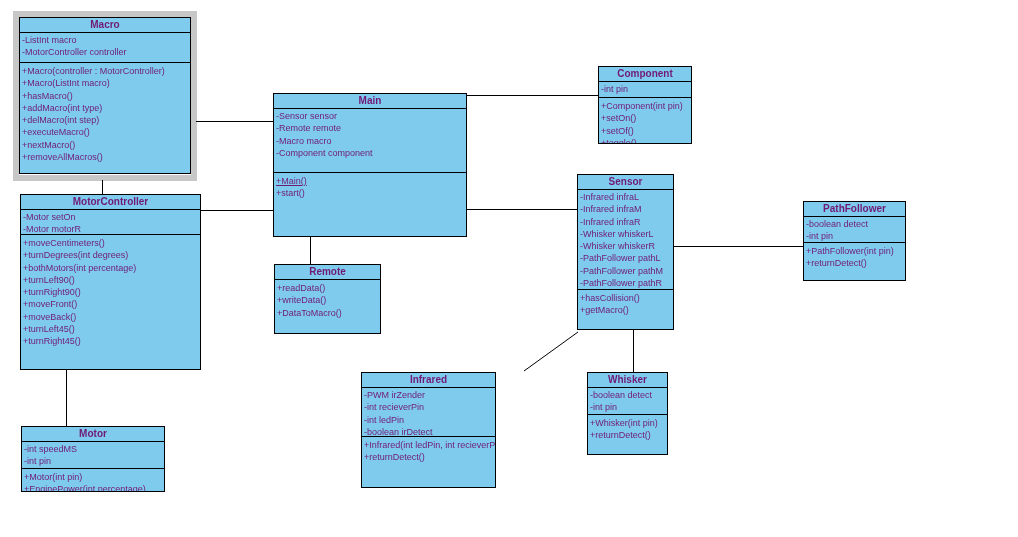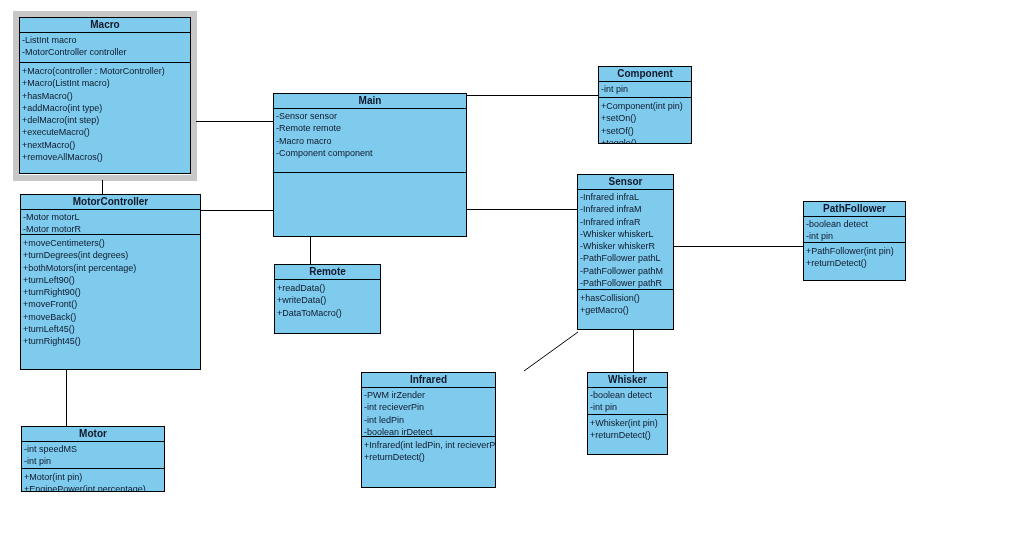--- a/index.html
+++ b/index.html
@@ -3,21 +3,21 @@
 <meta charset="utf-8">
 <style>
   * { box-sizing: border-box; }
   html, body { margin: 0; padding: 0; background: #ffffff; }
   #canvas {
     position: relative;
     width: 1018px;
     height: 537px;
     background: var(--bg, #ffffff);
     font-family: "Liberation Sans", sans-serif;
-    color: #0f172a;
+    color: #701a75;
     overflow: hidden;
   }
   
   .cls {
     position: absolute;
     background: var(--box-fill, #7ECBEE);
     border: 1px solid var(--box-border, #000);
     z-index: 2;
     overflow: hidden;
   }
@@ -119,21 +119,21 @@
         <div class="member">+delMacro(int step)</div>
         <div class="member">+executeMacro()</div>
         <div class="member">+nextMacro()</div>
         <div class="member">+removeAllMacros()</div>
       </div>
   </div>
 
   <div class="cls" id="cls-motorcontroller">
     <div class="title">MotorController</div>
     <div class="attrs">
-        <div class="member">-Motor motorL</div>
+        <div class="member">-Motor setOn</div>
         <div class="member">-Motor motorR</div>
       </div>
     <div class="methods">
         <div class="member">+moveCentimeters()</div>
         <div class="member">+turnDegrees(int degrees)</div>
         <div class="member">+bothMotors(int percentage)</div>
         <div class="member">+turnLeft90()</div>
         <div class="member">+turnRight90()</div>
         <div class="member">+moveFront()</div>
         <div class="member">+moveBack()</div>
@@ -155,20 +155,24 @@
   </div>
 
   <div class="cls" id="cls-main">
     <div class="title">Main</div>
     <div class="attrs">
         <div class="member">-Sensor sensor</div>
         <div class="member">-Remote remote</div>
         <div class="member">-Macro macro</div>
         <div class="member">-Component component</div>
       </div>
+    <div class="methods">
+        <div class="member">+Main()</div>
+        <div class="member">+start()</div>
+      </div>
   </div>
 
   <div class="cls" id="cls-remote">
     <div class="title">Remote</div>
     <div class="methods">
         <div class="member">+readData()</div>
         <div class="member">+writeData()</div>
         <div class="member">+DataToMacro()</div>
       </div>
   </div>

